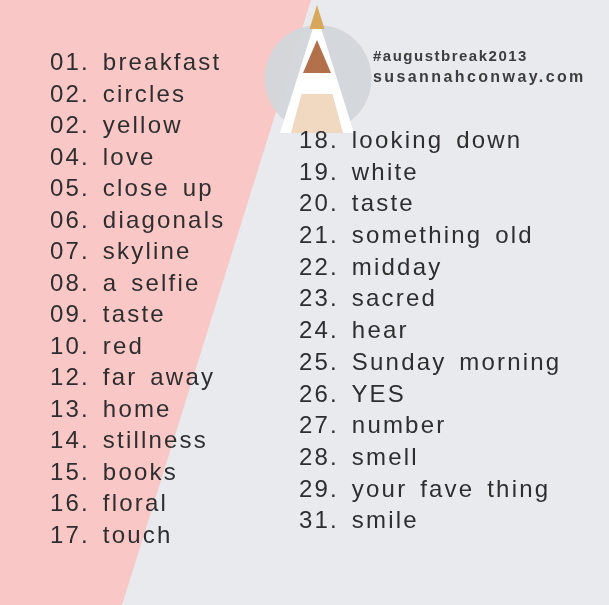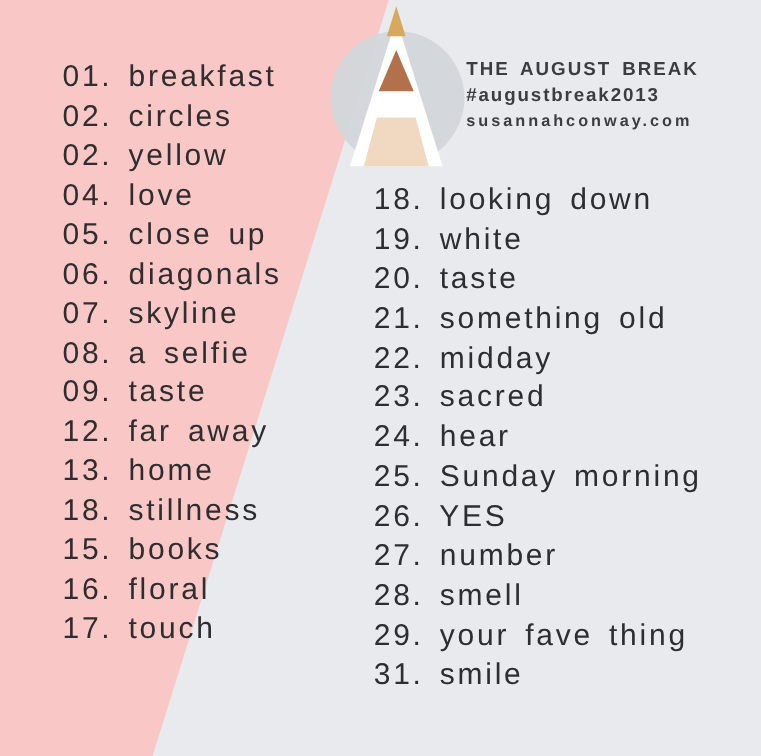--- a/index.html
+++ b/index.html
@@ -20,68 +20,68 @@
     pointer-events:none;
   }
   .header{
     position:absolute;left:373px;top:46px;
     color:var(--header-text,#3d3d3f);
     font-weight:600;
     white-space:nowrap;
   }
   .header .line1{font-size:15px;line-height:20.5px;letter-spacing:1.6px;word-spacing:3px;}
   .header .line2{font-size:15px;line-height:20.5px;letter-spacing:1.5px;}
-  .header .line3{font-size:13px;line-height:20.5px;letter-spacing:2.4px;}
+  .header .line3{font-size:16px;line-height:20.5px;letter-spacing:2.4px;}
   .prompt-list{
     position:absolute;margin:0;padding:0;list-style:none;
     color:var(--text-dark,#2e2e30);
     font-size:24px;
     letter-spacing:2.2px;
     word-spacing:4px;
     white-space:nowrap;
   }
   .prompt-list.left{left:50px;top:46px;}
-  .prompt-list.right{left:299px;top:144px;}
+  .prompt-list.right{left:299px;top:124px;}
   .prompt-list.left li{height:31.5px;line-height:31.5px;}
   .prompt-list.right li{height:31.7px;line-height:31.7px;}
 </style>
 </head>
 <body>
 
 <div class="canvas">
 
   <div class="pink-wedge"></div>
 
   <svg class="logo-svg" viewBox="0 0 609 605">
     <circle cx="318" cy="78.5" r="53.5" style="fill:var(--circle,#d3d6db)" fill-opacity="0.96"></circle>
     <polygon points="317,15 354,133 280,133" style="fill:var(--letter-white,#ffffff)"></polygon>
     <polygon points="317,40 331,73 303,73" style="fill:var(--wood-brown,#b2714a)"></polygon>
     <polygon points="301.5,94 332.5,94 343,133 291,133" style="fill:var(--body-peach,#f1d8c0)"></polygon>
     <polygon points="317,5 324.5,29 309.5,29" style="fill:var(--tip-gold,#d8a85c)"></polygon>
   </svg>
 
   <div class="header">
-    <div class="line1">THE AUGUST BREAK</div>
     <div class="line2">#augustbreak2013</div>
     <div class="line3">susannahconway.com</div>
   </div>
 
   <ul class="prompt-list left">
     <li>01. breakfast</li>
     <li>02. circles</li>
     <li>02. yellow</li>
     <li>04. love</li>
     <li>05. close up</li>
     <li>06. diagonals</li>
     <li>07. skyline</li>
     <li>08. a selfie</li>
     <li>09. taste</li>
+    <li>10. red</li>
     <li>12. far away</li>
     <li>13. home</li>
-    <li>18. stillness</li>
+    <li>14. stillness</li>
     <li>15. books</li>
     <li>16. floral</li>
     <li>17. touch</li>
   </ul>
 
   <ul class="prompt-list right">
     <li>18. looking down</li>
     <li>19. white</li>
     <li>20. taste</li>
     <li>21. something old</li>

